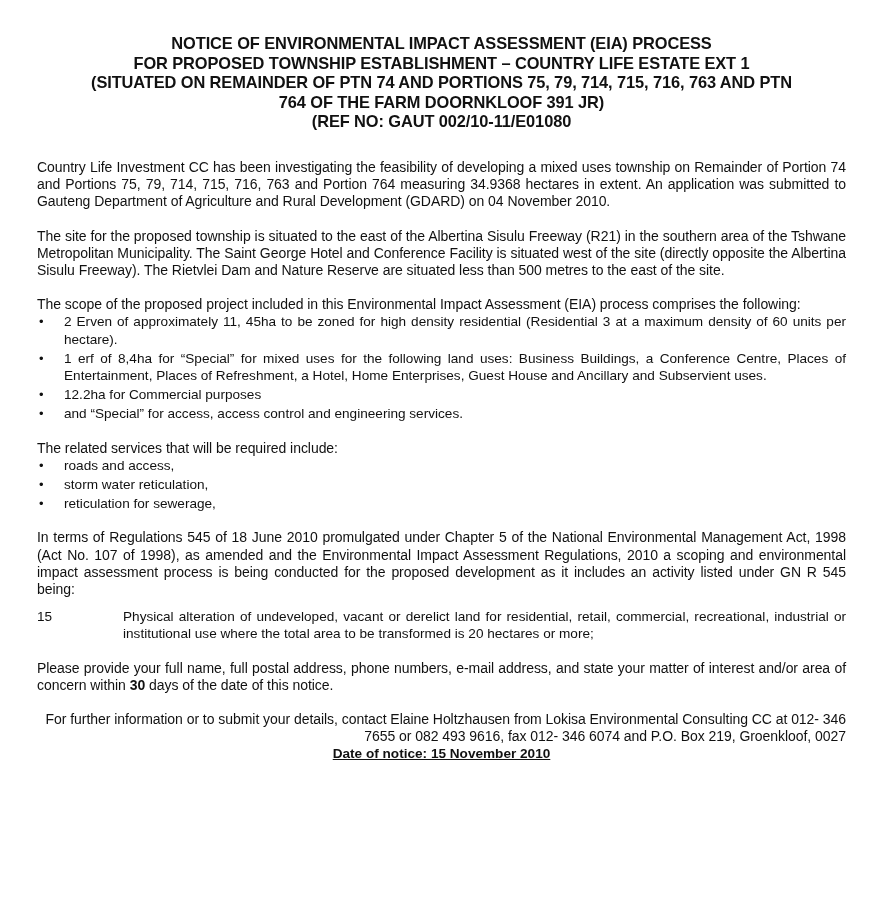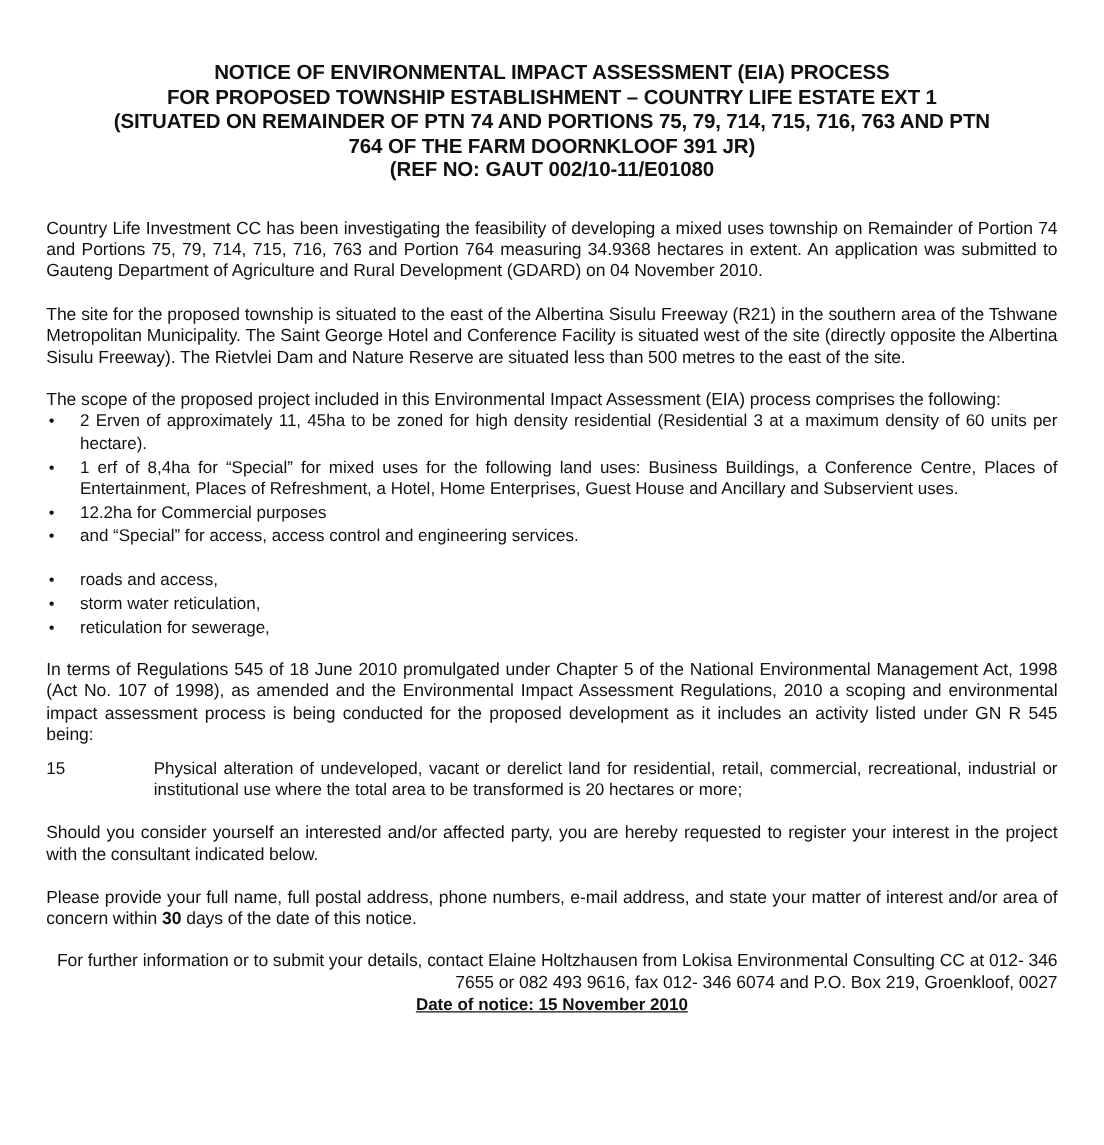--- a/index.html
+++ b/index.html
@@ -4,21 +4,21 @@
   <style>
     html, body { margin: 0; padding: 0; background: #ffffff; }
     body {
       width: 883px; height: 916px; overflow: hidden;
       font-family: "Liberation Sans", sans-serif;
       color: #111111;
     }
     .page { position: relative; padding: 34px 37px 0 37px; }
     .title {
       text-align: center; font-weight: bold; font-size: 16.4px;
-      line-height: 19.6px; letter-spacing: -0.1px; margin: 15px 0 27px 0;
+      line-height: 19.6px; letter-spacing: -0.1px; margin: 0 0 27px 0;
     }
     .title div { white-space: nowrap; }
     .para {
       font-size: 14px; line-height: 17.2px; text-align: justify;
       margin: 0 0 17px 0; letter-spacing: -0.05px;
     }
     .para.tight { margin-bottom: 0; }
     ul.bullets { list-style: none; margin: 0 0 17px 0; padding: 0; }
     ul.bullets li {
       position: relative; padding-left: 27px;
@@ -52,33 +52,33 @@
   <p class="para">The site for the proposed township is situated to the east of the Albertina Sisulu Freeway (R21) in the southern area of the Tshwane Metropolitan Municipality. The Saint George Hotel and Conference Facility is situated west of the site (directly opposite the Albertina Sisulu Freeway). The Rietvlei Dam and Nature Reserve are situated less than 500 metres to the east of the site.</p>
 
   <p class="para tight">The scope of the proposed project included in this Environmental Impact Assessment (EIA) process comprises the following:</p>
   <ul class="bullets">
     <li><span class="dot">•</span><span>2 Erven of approximately 11, 45ha to be zoned for high density residential (Residential 3 at a maximum density of 60 units per hectare).</span></li>
     <li><span class="dot">•</span><span>1 erf of 8,4ha for “Special” for mixed uses for the following land uses: Business Buildings, a Conference Centre, Places of Entertainment, Places of Refreshment, a Hotel, Home Enterprises, Guest House and Ancillary and Subservient uses.</span></li>
     <li><span class="dot">•</span><span>12.2ha for Commercial purposes</span></li>
     <li><span class="dot">•</span><span>and “Special” for access, access control and engineering services.</span></li>
   </ul>
 
+  <p class="para tight">The related services that will be required include:</p>
   <ul class="bullets">
     <li><span class="dot">•</span><span>roads and access,</span></li>
     <li><span class="dot">•</span><span>storm water reticulation,</span></li>
     <li><span class="dot">•</span><span>reticulation for sewerage,</span></li>
   </ul>
 
   <p class="para" style="margin-bottom:10px">In terms of Regulations  545 of 18 June 2010 promulgated under Chapter 5 of the National Environmental Management Act, 1998 (Act No. 107 of 1998), as amended and the Environmental Impact Assessment Regulations, 2010 a scoping and environmental impact assessment process is being conducted for the proposed development as it includes an activity listed under GN R 545 being:</p>
 
   <div class="activity">
     <div class="num">15</div>
     <div class="text">Physical alteration of undeveloped, vacant or derelict land for residential, retail, commercial, recreational, industrial or institutional use where the total area  to be transformed is 20 hectares or more;</div>
   </div>
 
-  <p class="para">Should you consider yourself an interested and/or affected party, you are hereby requested to register your interest in the project with the consultant indicated below.</p>
 
   <p class="para"><span>Please provide your full name, full postal address, phone numbers, e-mail address, and state your matter of interest and/or area of concern within </span><b>30</b><span> days of the date of this notice.</span></p>
 
   <p class="para tight" style="text-align:right">For further information or to submit your details, contact Elaine Holtzhausen from Lokisa Environmental Consulting CC at 012- 346 7655 or 082 493 9616, fax 012- 346 6074 and P.O. Box 219, Groenkloof, 0027</p>
   <div class="date-line">Date of notice: 15 November 2010</div>
 
 </div>
 
 </body></html>

